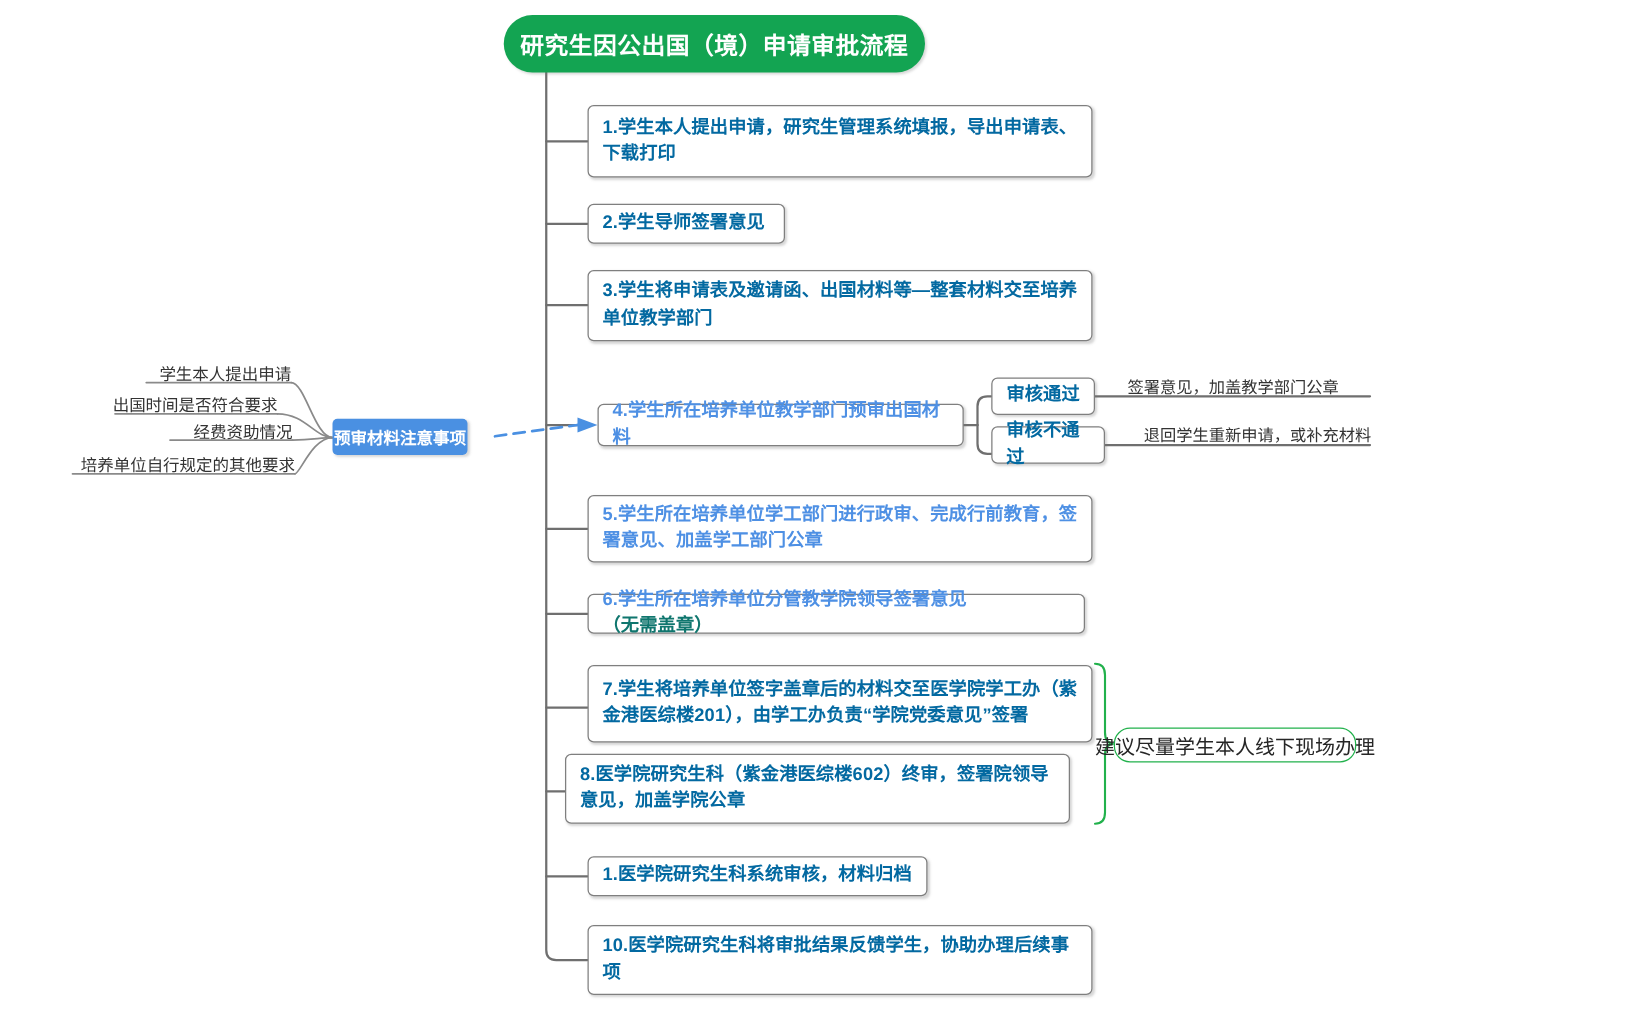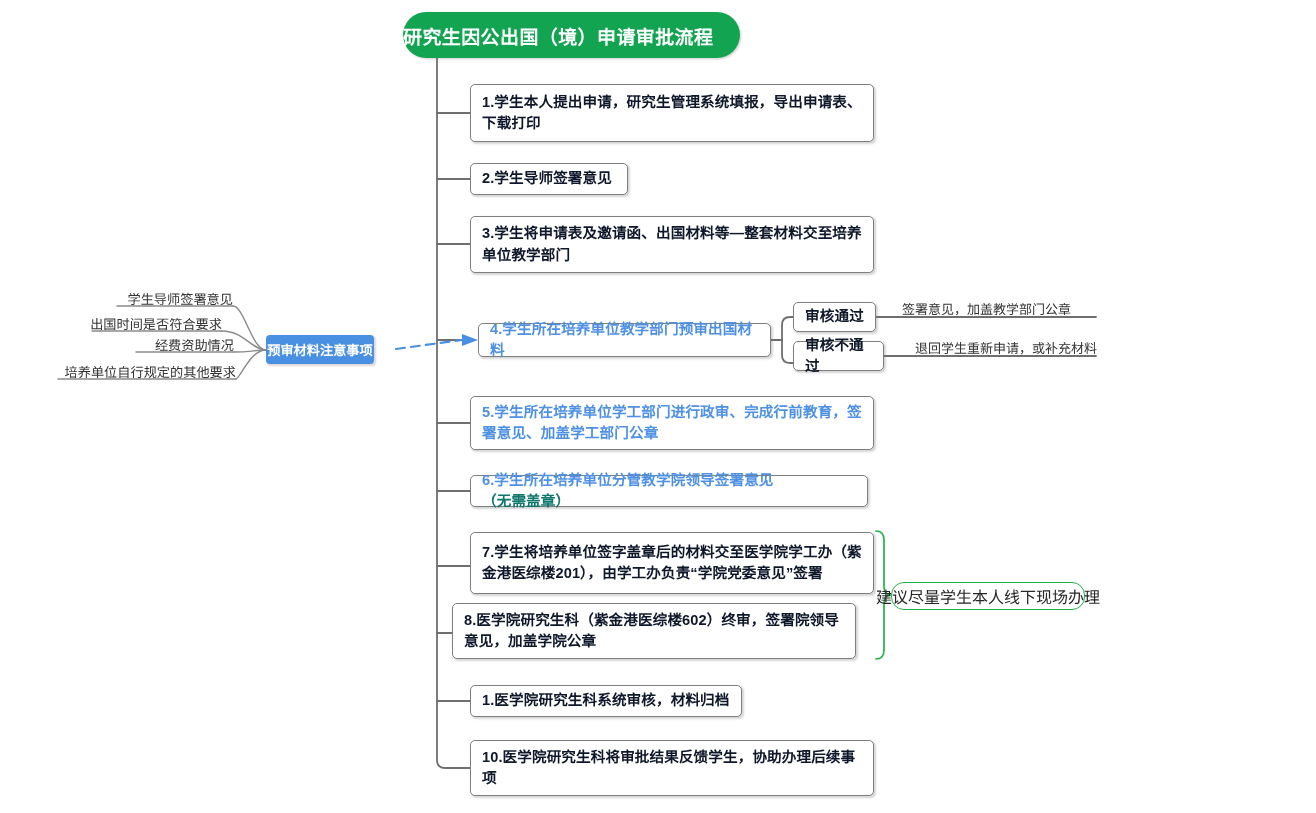--- a/index.html
+++ b/index.html
@@ -35,41 +35,41 @@
     border-radius: 5px;
     box-shadow: 1.5px 1.5px 2px rgba(120,120,120,0.30);
     display: flex;
     align-items: center;
     padding: 6px 11px;
   }
   .node .txt {
     font-size: 14.6px;
     font-weight: bold;
     line-height: 1.46;
-    color: #0f172a;
+    color: #0369a1;
     letter-spacing: 0.1px;
   }
   .node.blue-text .txt { color: #4e90e4; }
   .node .red {
     color: #0f766e;
     font-weight: bold;
   }
 
   
   #root-title {
     position: absolute;
     left: 403px;
     top: 12px;
     width: 337px;
     height: 46px;
     background: #13a452;
     border-radius: 23px;
     display: flex;
     align-items: center;
-    justify-content: flex-start;
+    justify-content: center;
     box-shadow: 1.5px 1.5px 2px rgba(120,120,120,0.28);
   }
   #root-title .txt {
     color: #ffffff;
     font-size: 19px;
     font-weight: bold;
     letter-spacing: 0.4px;
   }
 
   
@@ -179,21 +179,21 @@
     <g fill="none" stroke="#22b14c" stroke-width="1.7" stroke-linecap="round">
       <path d="M876,531 Q884,531 884,540 L884,586 Q884,595 891,595
                Q884,595 884,604 L884,650 Q884,659 876,659"></path>
     </g>
   </svg>
 
   <div id="root-title">
     <span class="txt">研究生因公出国（境）申请审批流程</span>
   </div>
 
-  <div class="note-leaf" style="left:40px; top:292px; width:193px;">学生导师签署意见</div>
+  <div class="note-leaf" style="left:40px; top:292px; width:193px;">学生本人提出申请</div>
   <div class="note-leaf" style="left:40px; top:317px; width:182px;">出国时间是否符合要求</div>
   <div class="note-leaf" style="left:40px; top:338px; width:194px;">经费资助情况</div>
   <div class="note-leaf" style="left:40px; top:365px; width:196px;">培养单位自行规定的其他要求</div>
 
   <div id="note-box">
     <span class="txt">预审材料注意事项</span>
   </div>
 
   <div class="node" style="left:470px; top:84px; width:404px; height:58px;">
     <span class="txt">1.学生本人提出申请，研究生管理系统填报，导出申请表、下载打印</span>

